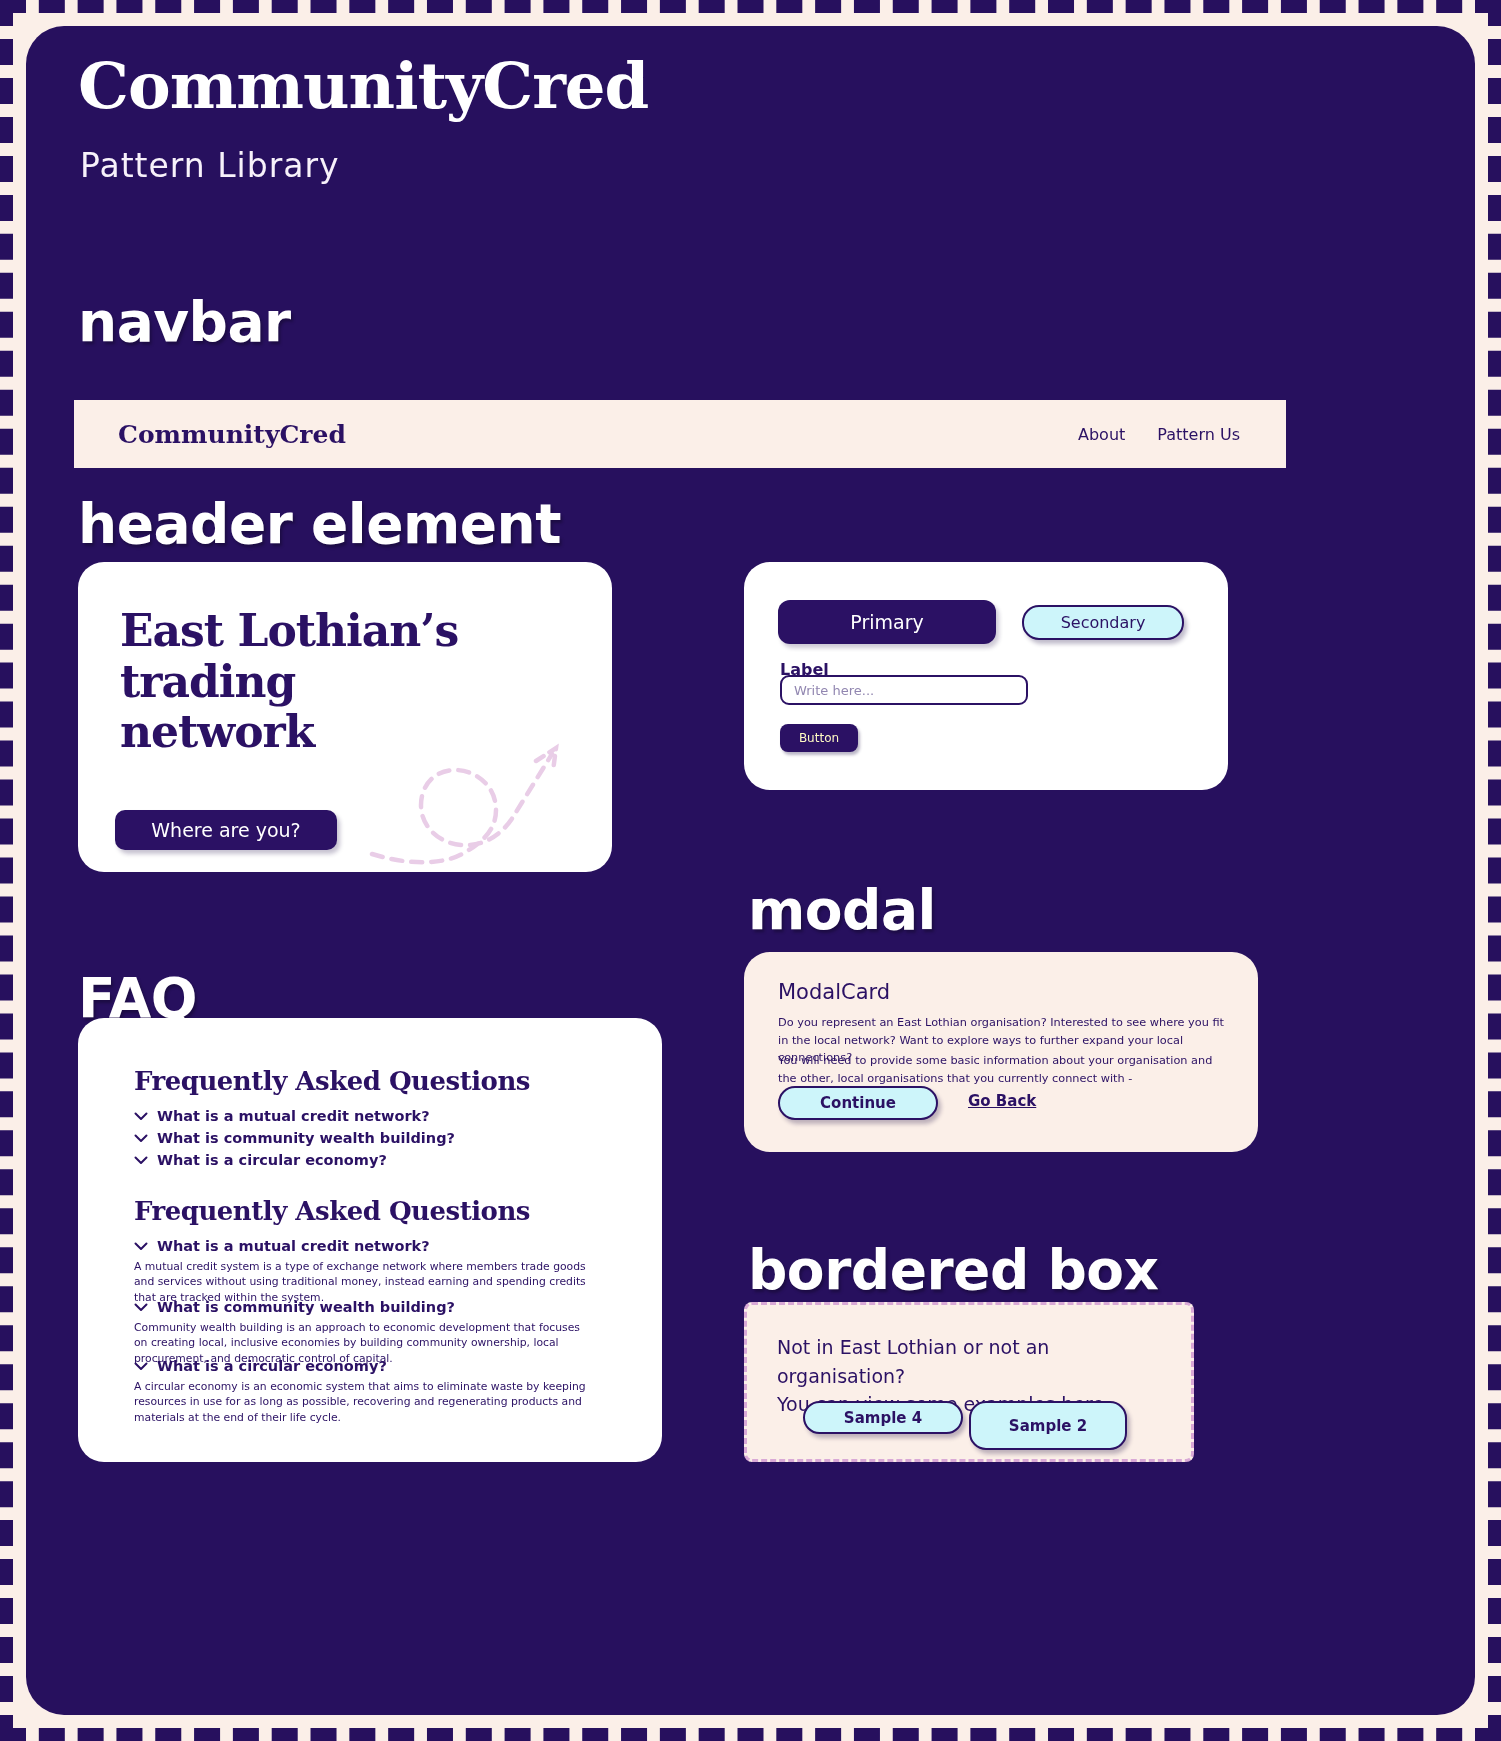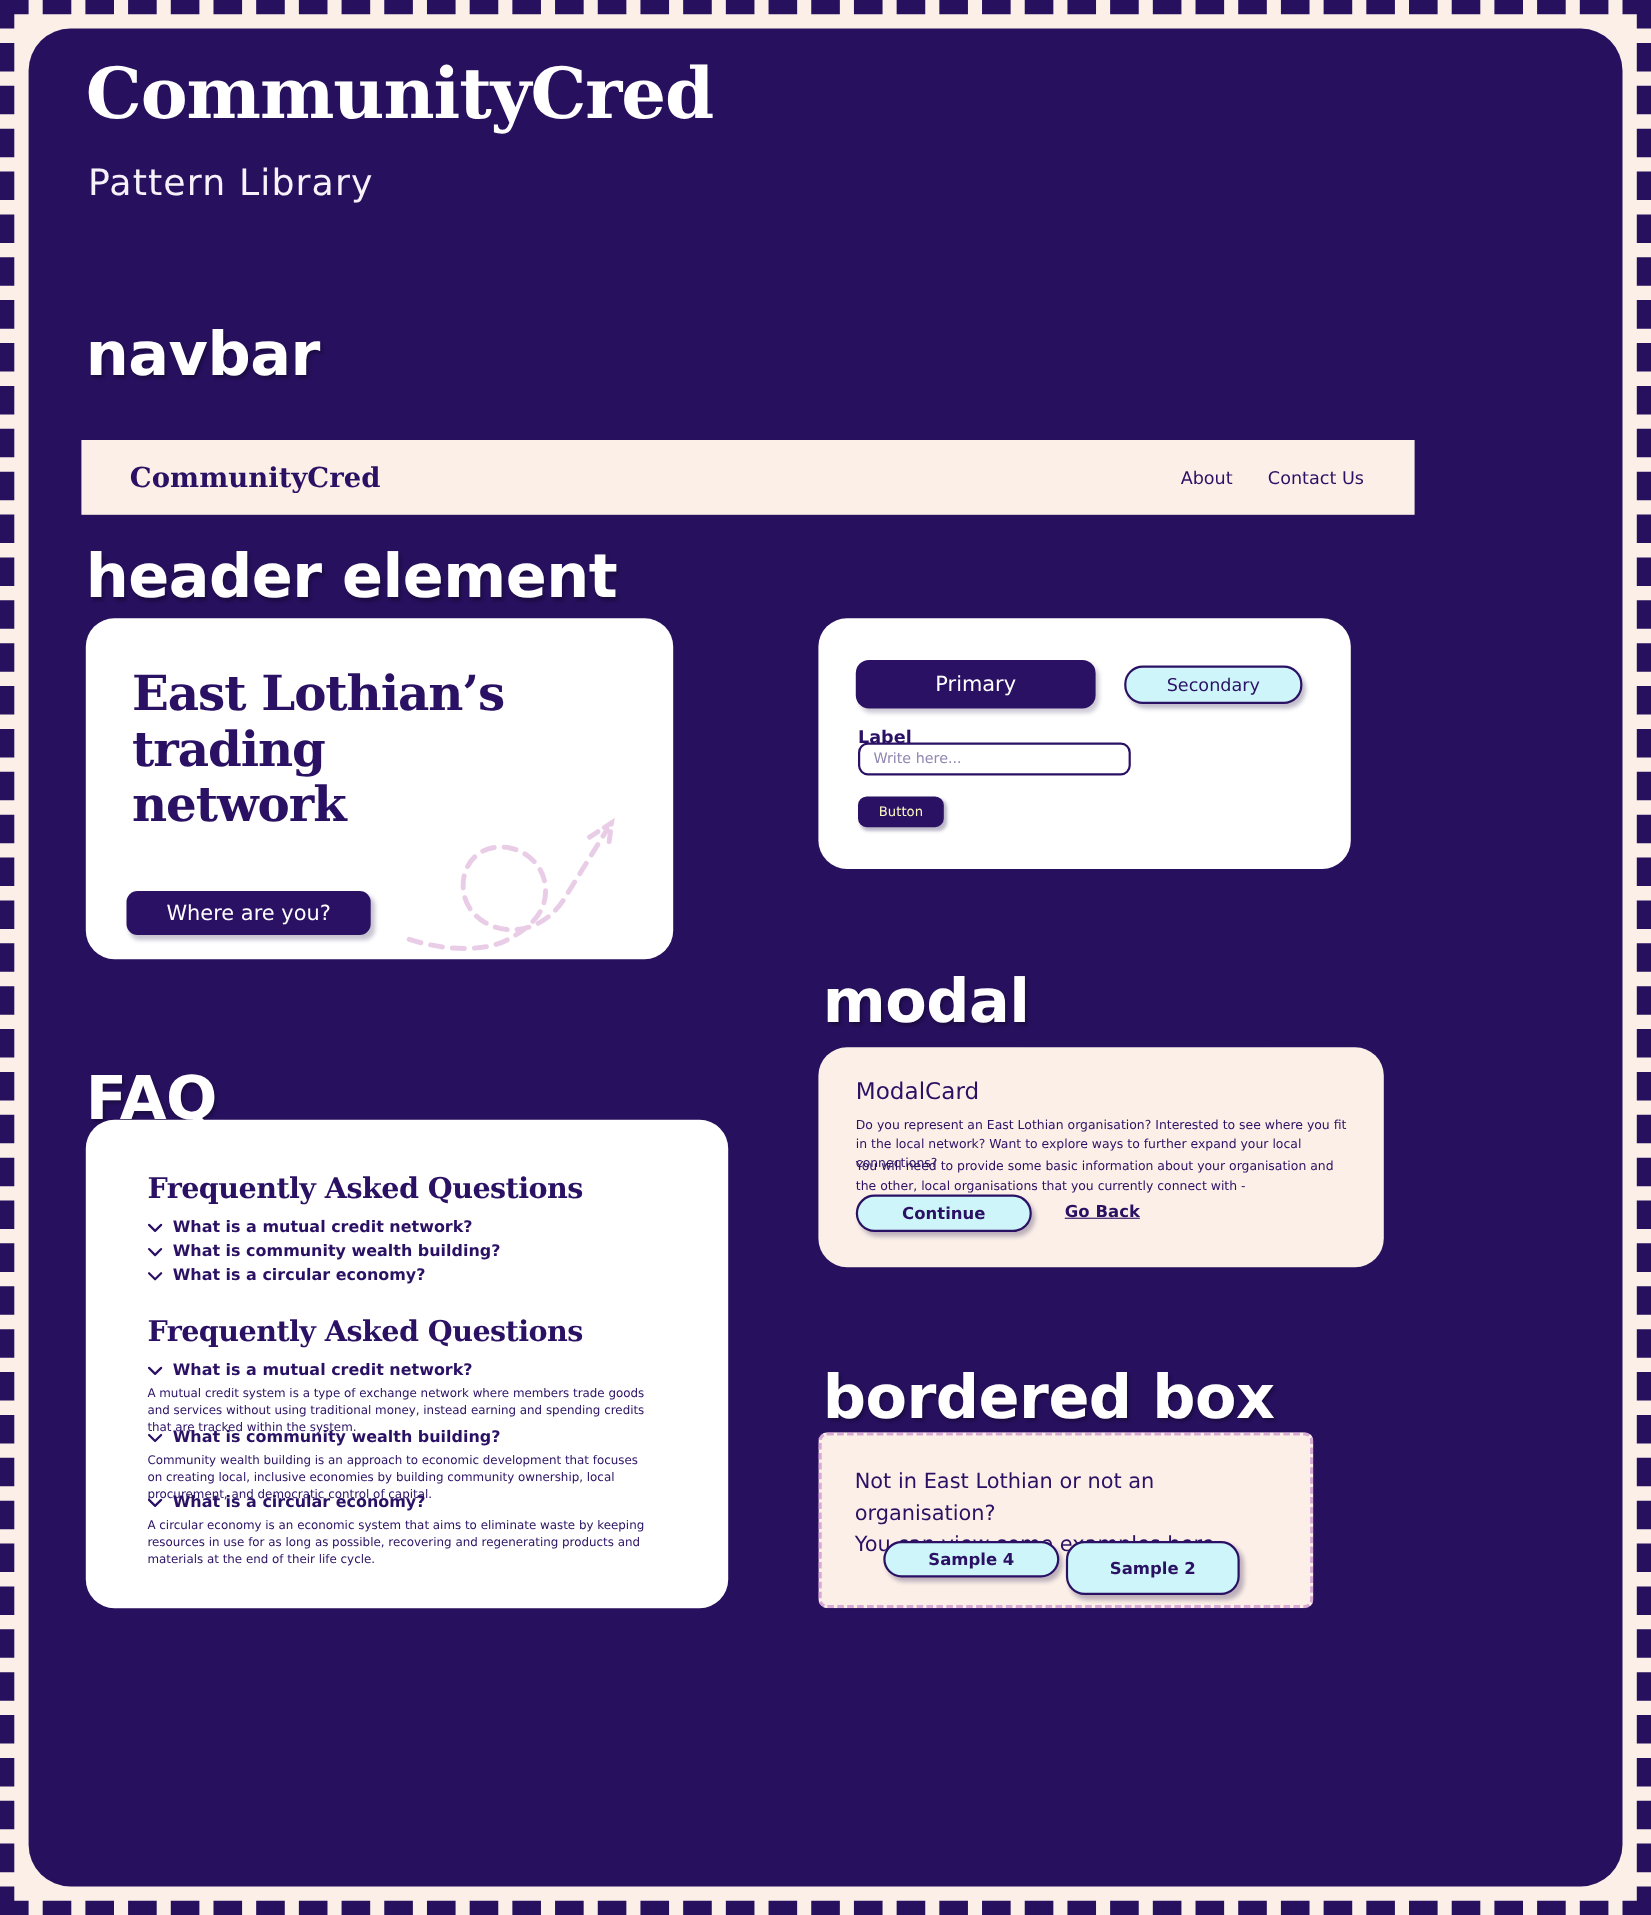--- a/index.html
+++ b/index.html
@@ -74,21 +74,21 @@
   <div class="dash-frame"></div>
 
   <div class="abs masthead-title">CommunityCred</div>
   <div class="abs masthead-sub">Pattern Library</div>
 
   <div class="abs sec-h" style="left:78px; top:290px;">navbar</div>
   <div class="abs navbar">
     <div class="navbar-logo">CommunityCred</div>
     <div class="navbar-links">
       <span class="navbar-link">About</span>
-      <span class="navbar-link">Contact Us</span>
+      <span class="navbar-link">Pattern Us</span>
     </div>
   </div>
 
   <div class="abs sec-h" style="left:78px; top:492px;">header element</div>
   <div class="abs card header-card">
     <div class="abs header-card-title">East Lothian’s trading network</div>
     <svg class="abs doodle" width="212" height="152" viewBox="0 0 212 152">
       <path d="M12,140 C50,152 84,150 102,140 C122,129 136,116 136,96 C136,72 116,56 95,56 C75,56 61,71 61,91 C61,113 79,129 101,131 C125,133 143,119 153,103 L192,40" fill="none" stroke="#E9CDE7" stroke-width="4.5" stroke-dasharray="11 9" stroke-linecap="round"></path>
       <path d="M176,47 L196,34 L193,57" fill="none" stroke="#E9CDE7" stroke-width="4.5" stroke-dasharray="9 7" stroke-linecap="round"></path>
     </svg>

